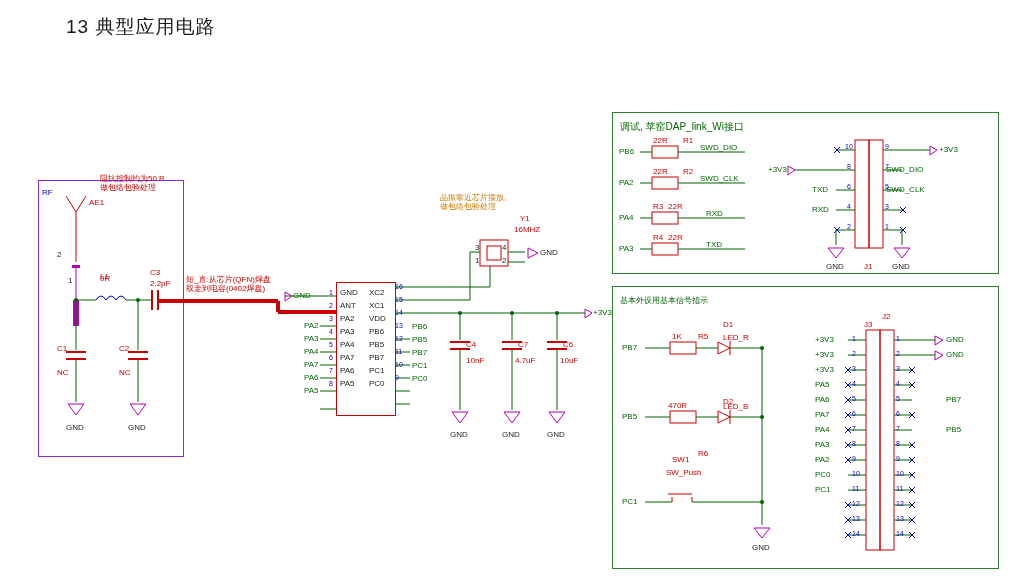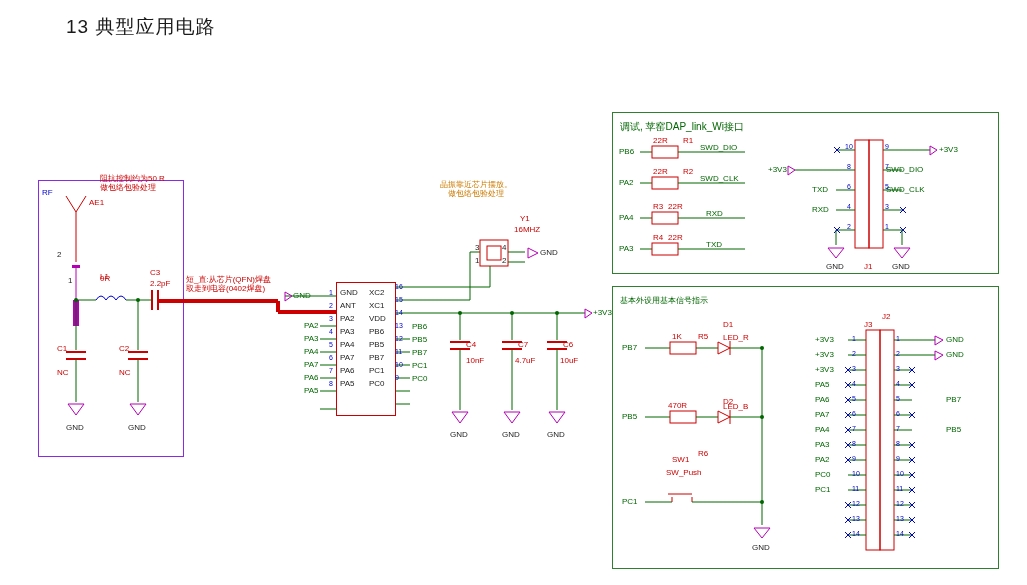--- a/index.html
+++ b/index.html
@@ -293,21 +293,21 @@
   <div class="lbl red" style="left:57px;top:344px;">C1</div>
   <div class="lbl red" style="left:57px;top:368px;">NC</div>
   <div class="lbl red" style="left:119px;top:344px;">C2</div>
   <div class="lbl red" style="left:119px;top:368px;">NC</div>
   <div class="lbl blk" style="left:66px;top:423px;">GND</div>
   <div class="lbl blk" style="left:128px;top:423px;">GND</div>
 
   <div class="lbl red" style="left:186px;top:275px;white-space:pre;">短_直:从芯片(QFN)焊盘
 取走到电容(0402焊盘)</div>
 
-  <div class="lbl orange" style="left:440px;top:180px;white-space:pre;text-align:center;">晶振靠近芯片摆放。
+  <div class="lbl orange" style="left:440px;top:193px;white-space:pre;">晶振靠近芯片摆放。
 做包络包验处理</div>
 
   <div class="lbl red" style="left:520px;top:214px;">Y1</div>
   <div class="lbl red" style="left:514px;top:225px;">16MHZ</div>
   <div class="lbl blk" style="left:475px;top:243px;">3</div>
   <div class="lbl blk" style="left:502px;top:243px;">4</div>
   <div class="lbl blk" style="left:502px;top:256px;">2</div>
   <div class="lbl blk" style="left:475px;top:256px;">1</div>
   <div class="lbl blk" style="left:540px;top:248px;">GND</div>
 

